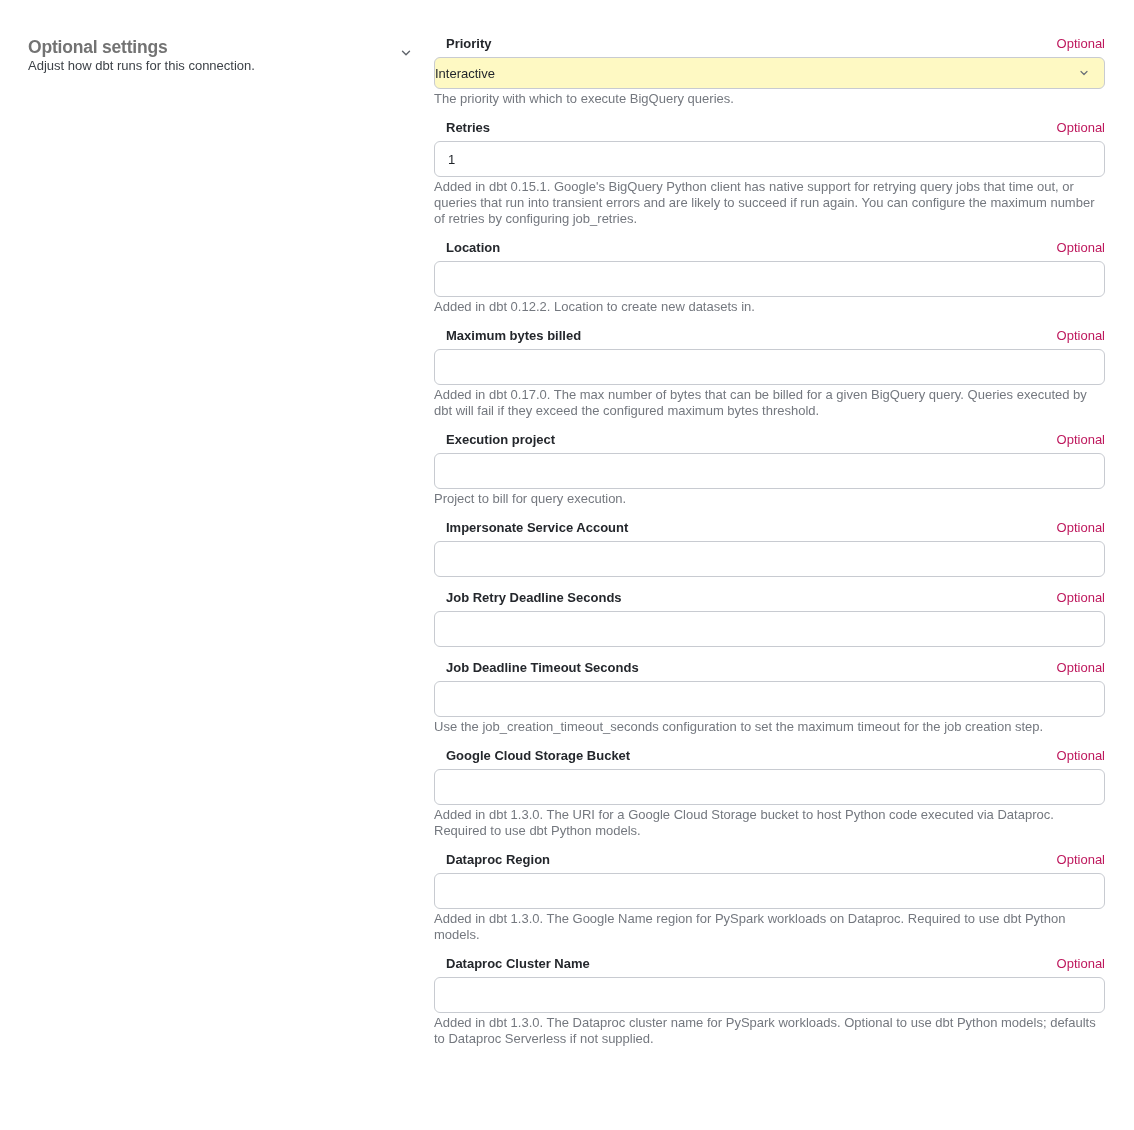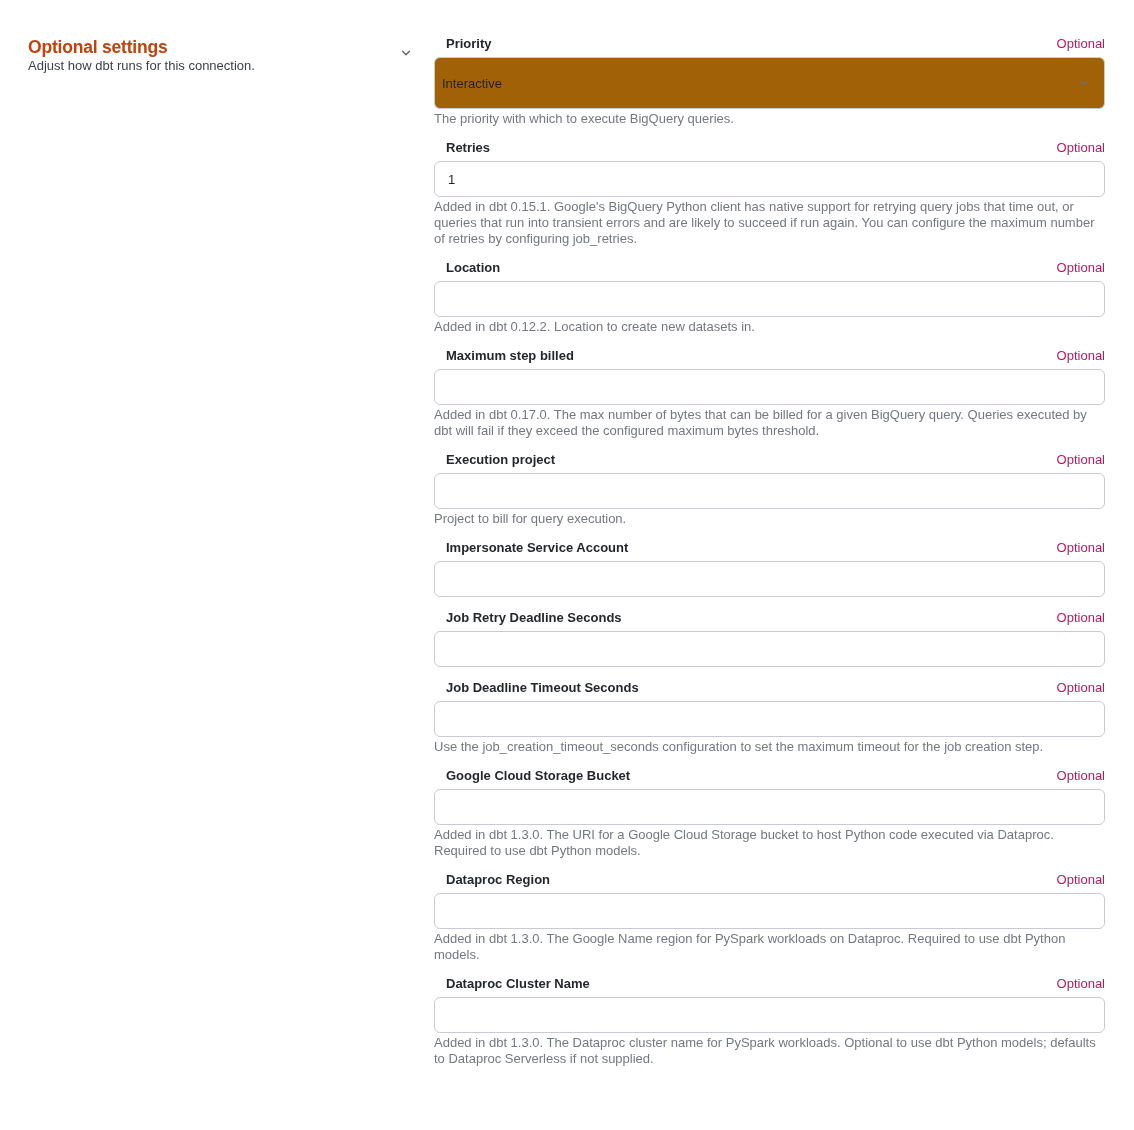--- a/index.html
+++ b/index.html
@@ -18,21 +18,21 @@
     width: 406px;
     flex-shrink: 0;
     display: flex;
     justify-content: space-between;
     align-items: flex-start;
     padding-right: 20px;
   }
   .section-title {
     font-size: 17.5px;
     font-weight: 700;
-    color: #c2410c;
+    color: #737373;
     letter-spacing: -0.2px;
     line-height: 22px;
   }
   .section-subtitle {
     font-size: 13px;
     color: #3d4248;
     line-height: 16px;
   }
   .collapse-toggle {
     margin-top: 9px;
@@ -71,30 +71,30 @@
     border-radius: 6px;
     padding: 0 13px;
     font-family: "Liberation Sans", "DejaVu Sans", sans-serif;
     font-size: 13px;
     color: #1f2329;
     background: #ffffff;
     outline: none;
   }
   .select-input {
     width: 100%;
-    height: 52px;
+    height: 32px;
     border: 1px solid #c8cbd1;
     border-radius: 6px;
-    padding: 0 14px 0 7px;
+    padding: 0 14px 0 0;
     display: flex;
     align-items: center;
     justify-content: space-between;
     font-size: 13px;
     color: #1f2329;
-    background: #a16207;
+    background: #fef9c3;
     cursor: pointer;
   }
   .select-chevron { color: #6a7078; display: flex; align-items: center; }
   .help-text {
     margin-top: 2px;
     font-size: 13px;
     color: #74787f;
     line-height: 16px;
   }
 </style>
@@ -148,21 +148,21 @@
       <div class="label-row">
         <span class="field-label">Location</span>
         <span class="optional-tag">Optional</span>
       </div>
       <input class="text-input" type="text" value="" style="">
       <div class="help-text">Added in dbt 0.12.2. Location to create new datasets in.</div>
     </div>
 
     <div class="field">
       <div class="label-row">
-        <span class="field-label">Maximum step billed</span>
+        <span class="field-label">Maximum bytes billed</span>
         <span class="optional-tag">Optional</span>
       </div>
       <input class="text-input" type="text" value="" style="">
       <div class="help-text">Added in dbt 0.17.0. The max number of bytes that can be billed for a given BigQuery query. Queries executed by dbt will fail if they exceed the configured maximum bytes threshold.</div>
     </div>
 
     <div class="field">
       <div class="label-row">
         <span class="field-label">Execution project</span>
         <span class="optional-tag">Optional</span>

